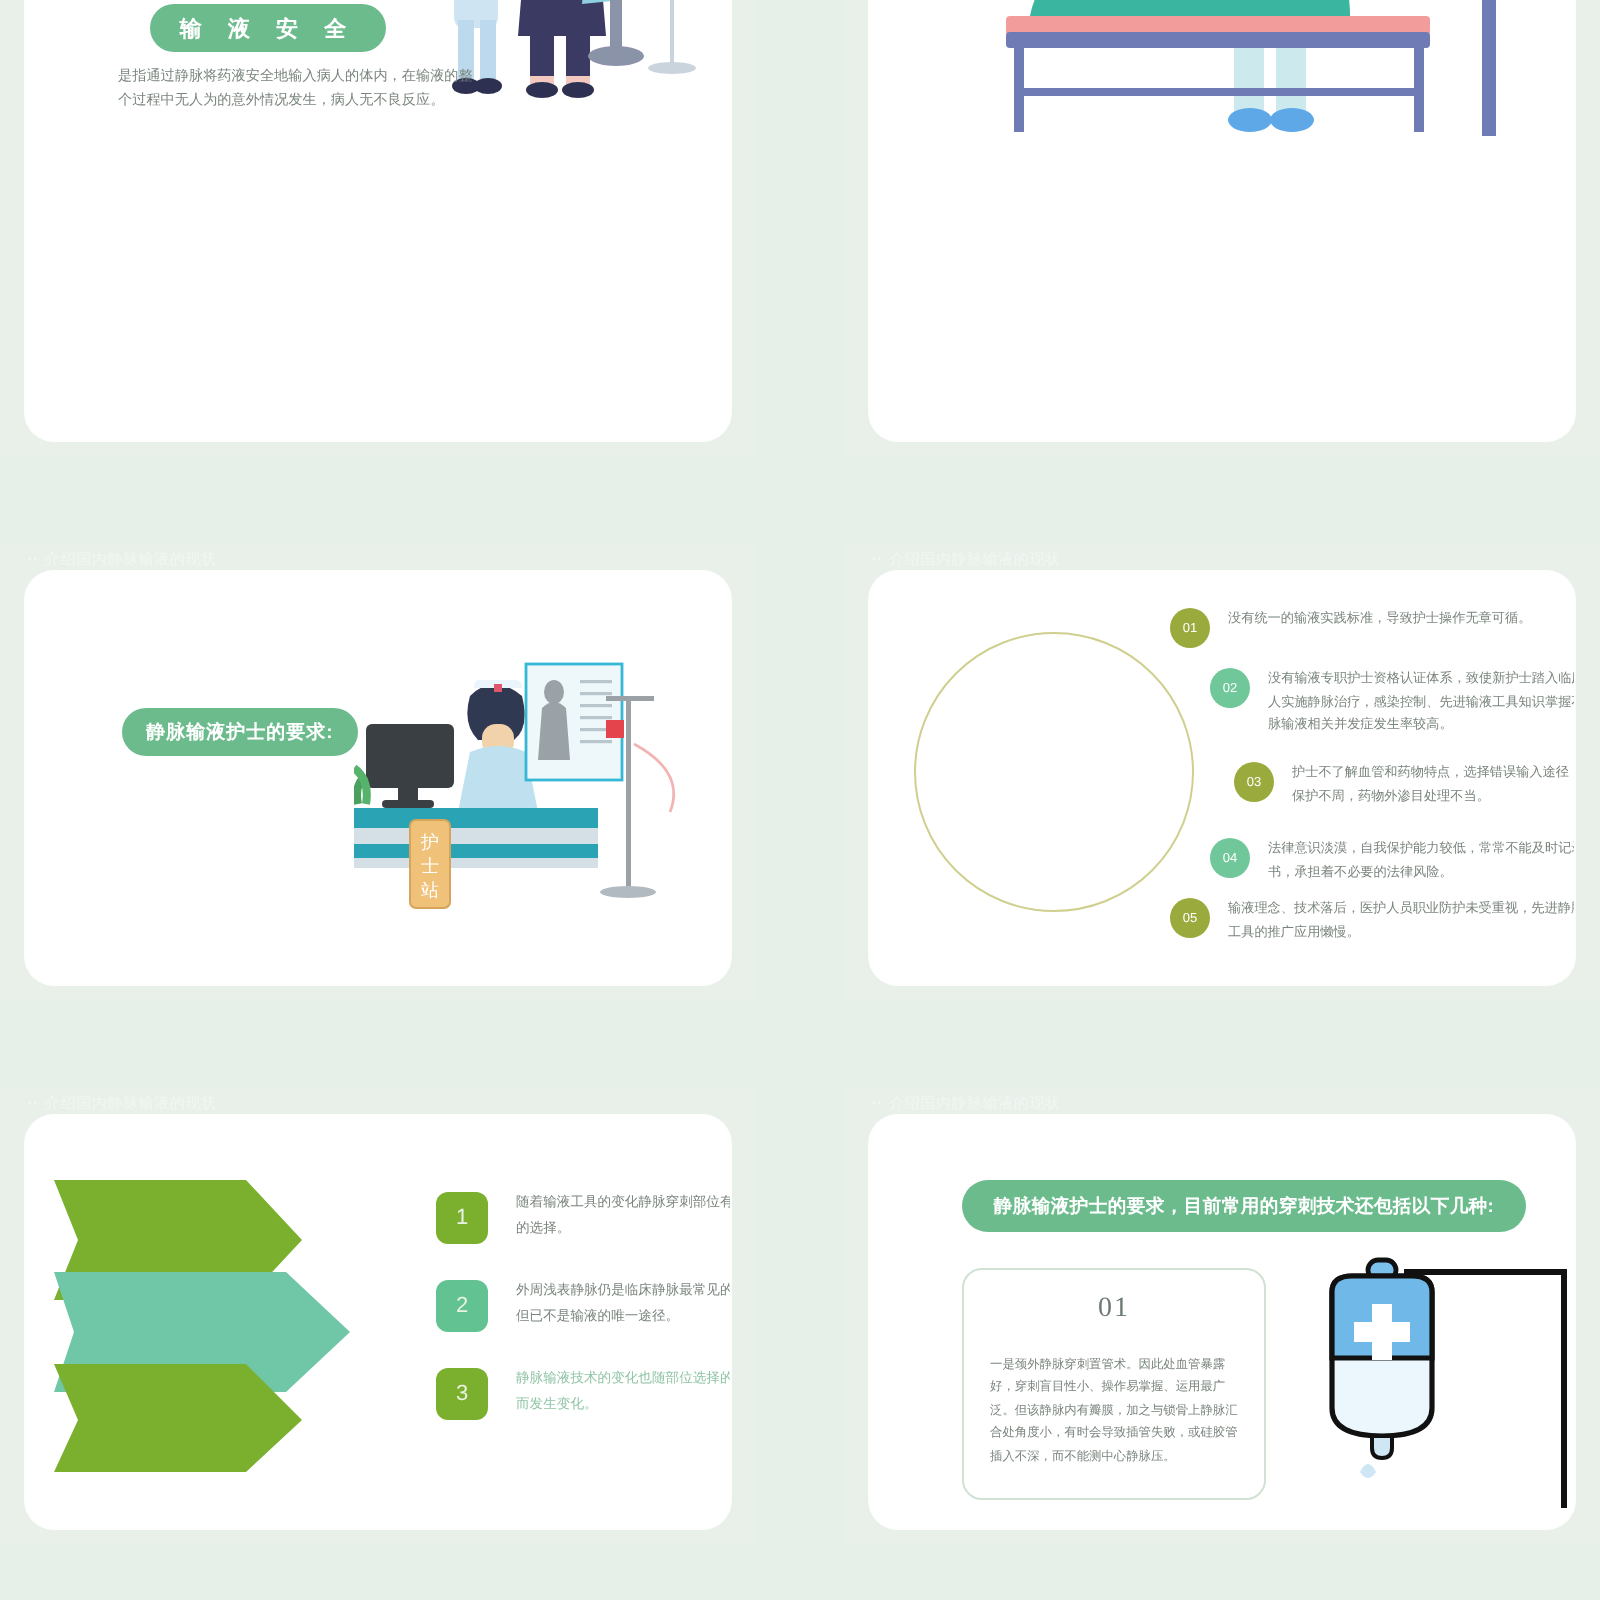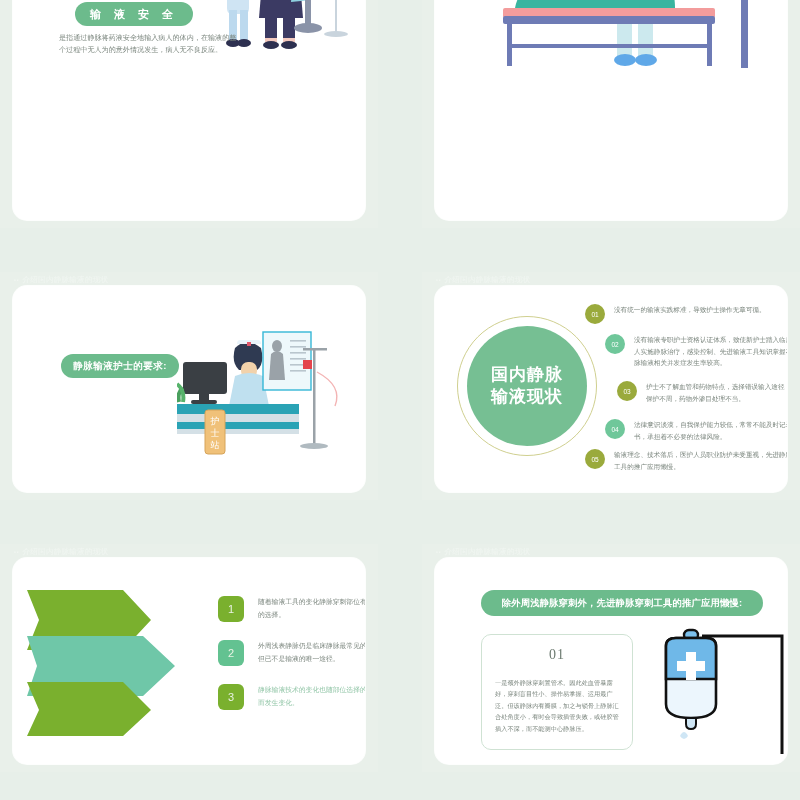--- a/index.html
+++ b/index.html
@@ -275,24 +275,20 @@
     </div>
 
     <div class="cell">
       <div class="cell-head">
         <span class="dots">••</span>
         <span>介绍国内静脉输液的现状</span>
       </div>
       <div class="slide">
         <div class="s4-wrap">
           <div class="s4-ring"></div>
-          <div class="s4-bigcircle">
-            <span>国内静脉</span>
-            <span>输液现状</span>
-          </div>
 
           <div class="s4-item" style="left:150px; top:18px;">
             <div class="s4-num" style="background:#9aaa3c">01</div>
             <div class="s4-txt">没有统一的输液实践标准，导致护士操作无章可循。</div>
           </div>
           <div class="s4-item" style="left:170px; top:48px;">
             <div class="s4-num" style="background:#6fc79a">02</div>
             <div class="s4-txt">没有输液专职护士资格认证体系，致使新护士踏入临床就直接为病人实施静脉治疗，感染控制、先进输液工具知识掌握不够，临床静脉输液相关并发症发生率较高。</div>
           </div>
           <div class="s4-item" style="left:182px; top:95px;">
@@ -338,21 +334,21 @@
         </div>
       </div>
     </div>
 
     <div class="cell">
       <div class="cell-head">
         <span class="dots">••</span>
         <span>介绍国内静脉输液的现状</span>
       </div>
       <div class="slide">
-        <div class="pill s6-pill">除外周浅静脉穿刺外，先进静脉穿刺工具的推广应用懒慢:</div>
+        <div class="pill s6-pill">静脉输液护士的要求，目前常用的穿刺技术还包括以下几种:</div>
         <div class="s6-card">
           <div class="num">01</div>
           <div class="txt">一是颈外静脉穿刺置管术。因此处血管暴露好，穿刺盲目性小、操作易掌握、运用最广泛。但该静脉内有瓣膜，加之与锁骨上静脉汇合处角度小，有时会导致插管失败，或硅胶管插入不深，而不能测中心静脉压。</div>
         </div>
         <svg class="ill6" viewBox="0 0 165 130">
 
           <path d="M52 10 L132 10 L132 128" stroke="#111" stroke-width="3" fill="none"></path>
 
           <rect x="34" y="4" width="14" height="10" rx="5" fill="#7cc0ec" stroke="#111" stroke-width="2.4"></rect>
           <path d="M16 20 q0 -8 10 -8 h30 q10 0 10 8 v58 q0 14 -25 14 t-25 -14 z" fill="#ecf6fd" stroke="#111" stroke-width="2.6"></path>

